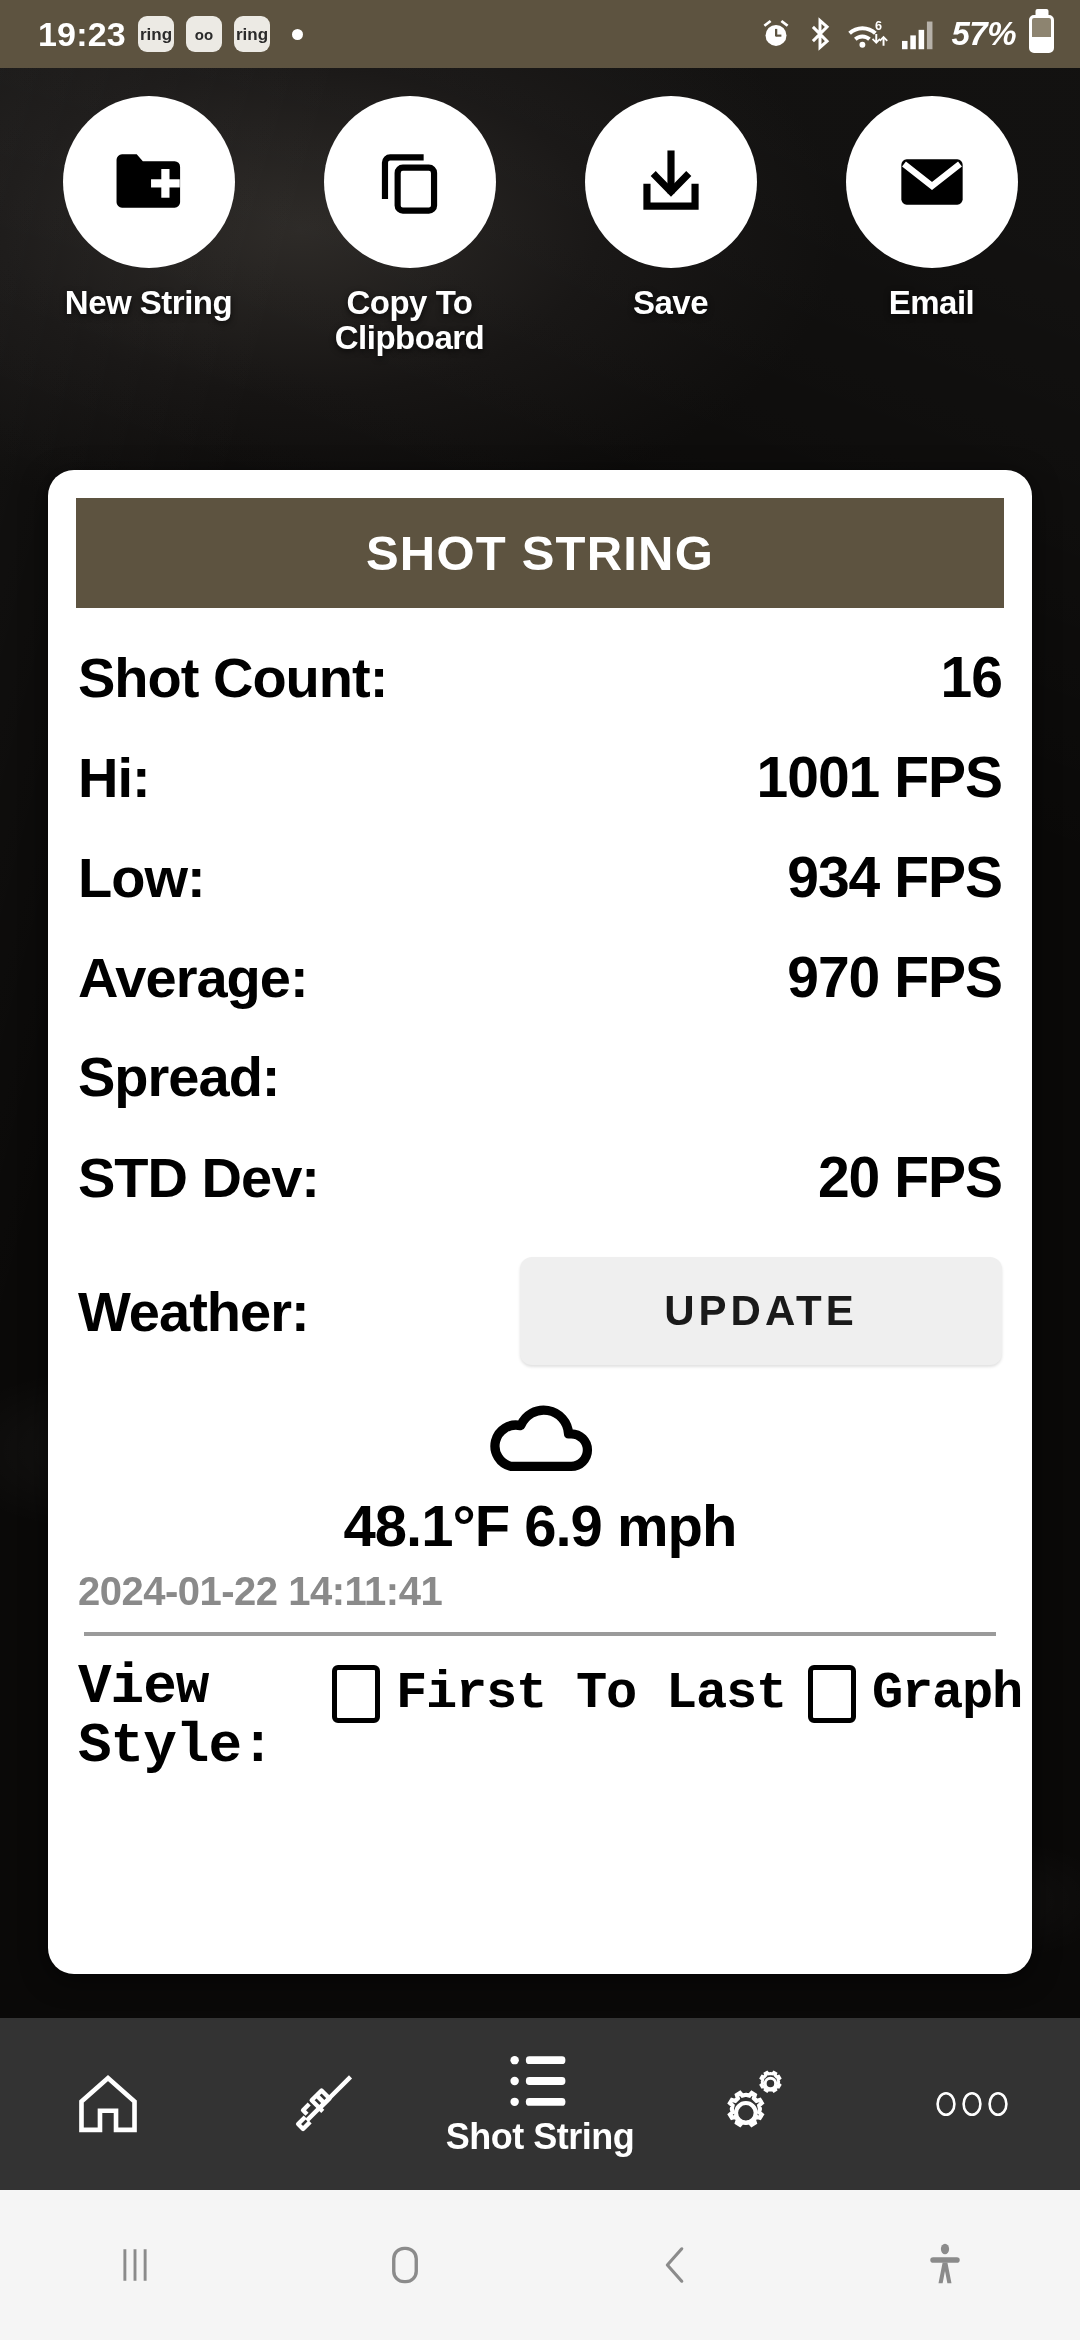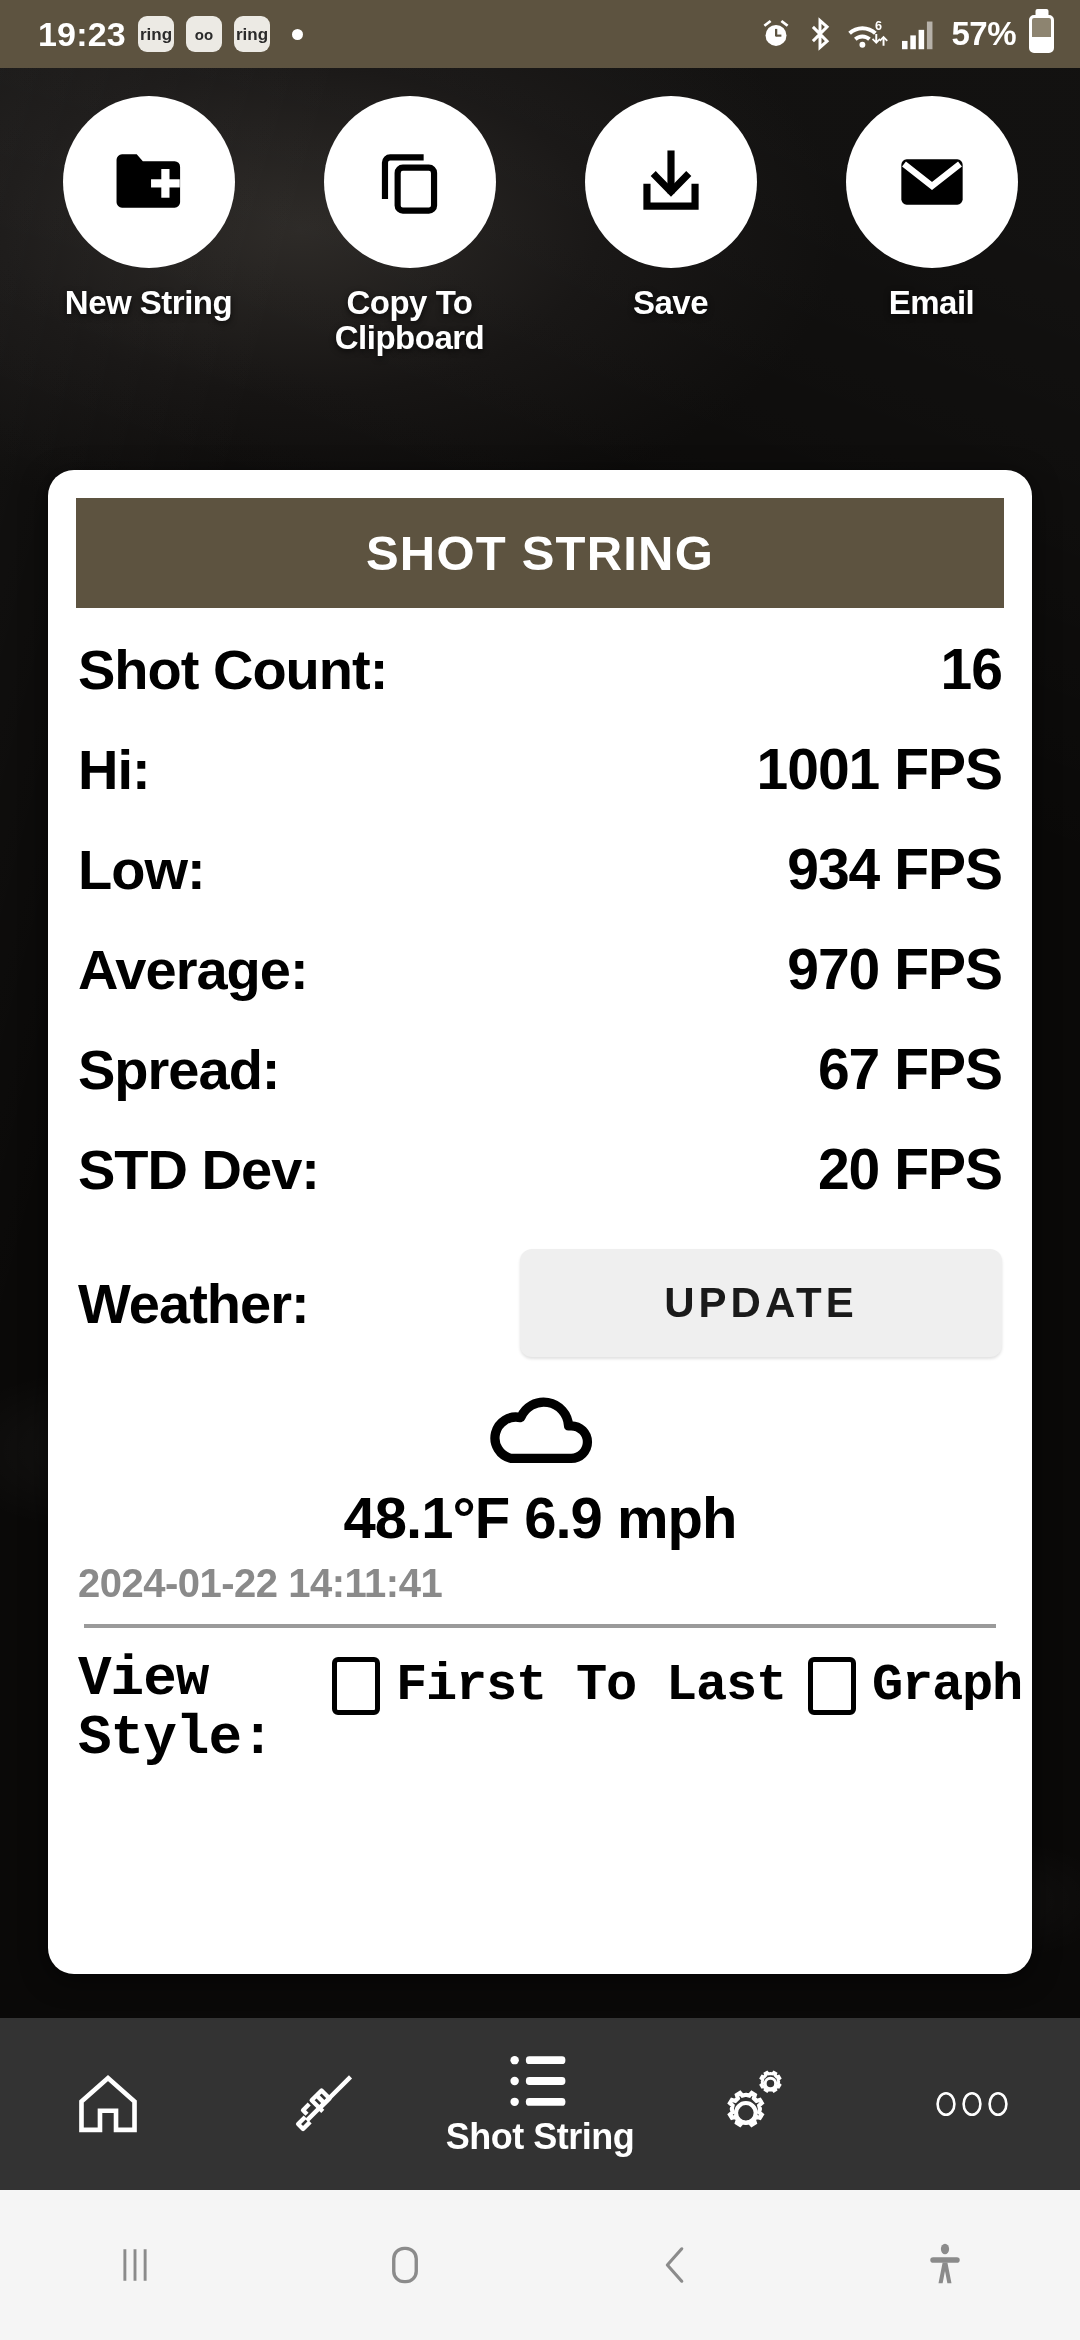--- a/index.html
+++ b/index.html
@@ -40,21 +40,21 @@
   .sb-time{ font-size:34px; font-weight:700; letter-spacing:0.2px; line-height:1; }
   .sb-chip{
     width:36px; height:36px; border-radius:9px; background:#eceae4; color:#2b2b2b;
     display:flex; align-items:center; justify-content:center;
     font-size:17px; font-weight:700; line-height:1;
   }
   .sb-chip.vm{ font-size:15px; }
   .sb-dot{ width:11px; height:11px; border-radius:50%; background:#fff; margin-left:10px; }
   .sb-right{ display:flex; align-items:center; gap:13px; }
   .sb-right svg{ display:block; }
-  .sb-pct{ font-size:33px; font-weight:700; letter-spacing:-0.5px; }
+  .sb-pct{ font-size:33px; font-weight:700; letter-spacing:-0.5px;font-style:italic; }
   .batt{
     width:25px; height:38px; border:3px solid #fff; border-radius:5px;
     position:relative; background:linear-gradient(to top,#fff 0 42%, #8d8470 42% 100%);
   }
   .batt:before{
     content:""; position:absolute; left:50%; transform:translateX(-50%); top:-9px;
     width:13px; height:6px; background:#fff; border-radius:2px 2px 0 0;
   }
 
   
@@ -84,21 +84,21 @@
     box-shadow:0 6px 26px rgba(0,0,0,0.55);
     overflow:hidden;
   }
   .card-head{
     margin:28px 28px 0 28px; height:110px; background:#5d5340;
     display:flex; align-items:center; justify-content:center;
   }
   .card-head span{
     color:#fff; font-size:49px; font-weight:700; letter-spacing:1.2px;
   }
-  .card-body{ padding:28px 30px 0 30px; }
+  .card-body{ padding:36px 30px 0 30px; }
 
   .stat-row{
     display:flex; align-items:baseline; justify-content:space-between;
     height:100px;
   }
   .stat-key{ font-size:56px; font-weight:700; color:#000; letter-spacing:-1px; }
   .stat-val{ font-size:57px; font-weight:700; color:#000; letter-spacing:-1px; }
 
   .weather-row{
     display:flex; align-items:center; justify-content:space-between;
@@ -291,21 +291,20 @@
     <div class="stat-row">
       <span class="stat-key">Low:</span>
       <span class="stat-val">934 FPS</span>
     </div>
     <div class="stat-row">
       <span class="stat-key">Average:</span>
       <span class="stat-val">970 FPS</span>
     </div>
     <div class="stat-row">
       <span class="stat-key">Spread:</span>
-      <span class="stat-val">67 FPS</span>
     </div>
     <div class="stat-row">
       <span class="stat-key">STD Dev:</span>
       <span class="stat-val">20 FPS</span>
     </div>
 
     <div class="weather-row">
       <span class="stat-key">Weather:</span>
       <button class="update-btn">UPDATE</button>
     </div>

